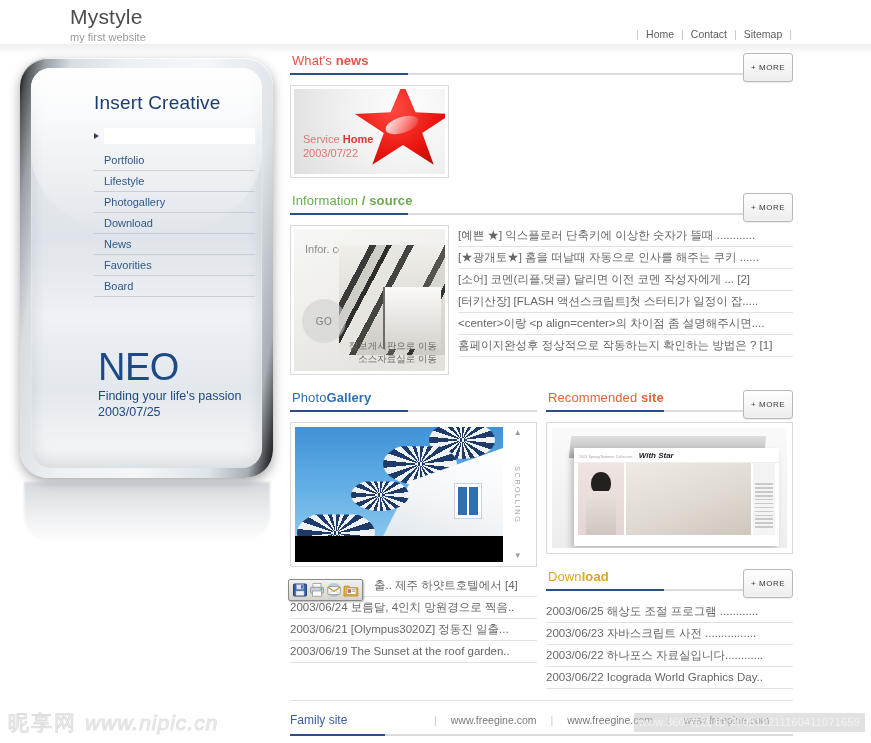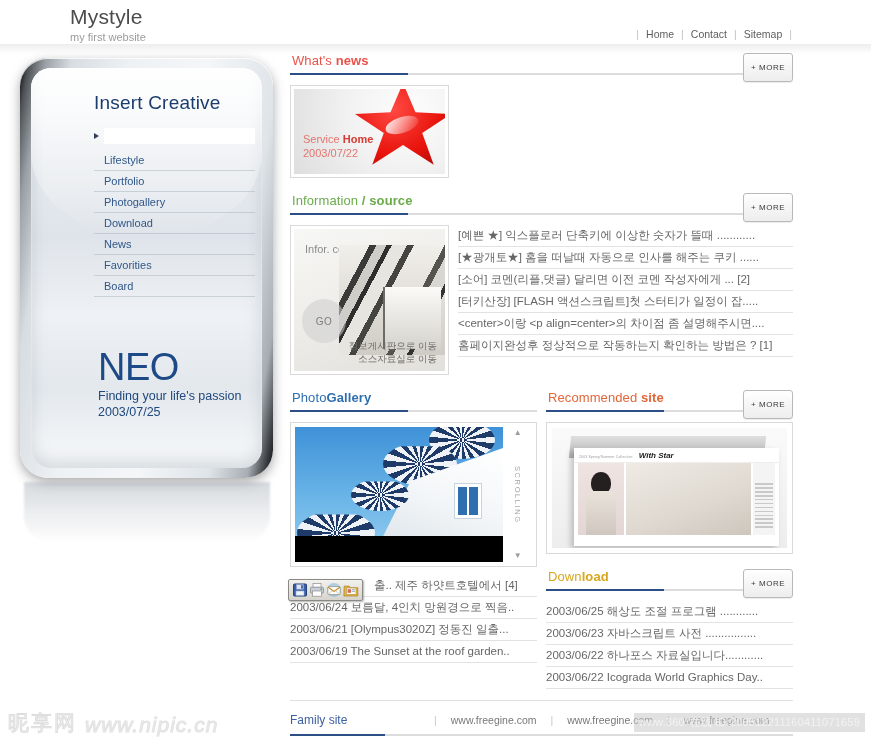--- a/index.html
+++ b/index.html
@@ -301,21 +301,21 @@
   .family-links .sep { color: #c9c9c9; padding: 0 14px; }
   .family-links a { color: #787878; text-decoration: none; }
   .top-line {
     position: absolute; left: 290px; top: 700px; width: 503px; height: 1px; background: #e0e0e0;
   }
 
   
   .wm-nipic {
     position: absolute; left: 8px; bottom: 6px;
     font-size: 21px; color: #e9e9e9; letter-spacing: 1px;
-    display: flex; align-items: flex-end; gap: 8px; font-style: italic;
+    display: flex; align-items: center; gap: 8px; font-style: italic;
     -webkit-text-stroke: 1px #e3e3e3;
   }
   .wm-nipic .cjk { font-style: normal; letter-spacing: 2px; color: #f3f3f3; -webkit-text-stroke: 1px #dedede; }
   .wm-id {
     position: absolute; right: 6px; top: 713px;
     background: rgba(200,200,200,.55); color: #f2f2f2;
     font-size: 11px; letter-spacing: .2px; padding: 2px 5px; white-space: nowrap;
   }
 </style>
 </head>
@@ -345,24 +345,24 @@
       <div class="device-inner"></div>
       <div class="device-gloss"></div>
       <div class="device-content">
         <div class="insert-title">Insert Creative</div>
         <div class="search-row">
           <span class="search-caret"></span>
           <input class="search-input" type="text" placeholder="" style="">
         </div>
         <ul class="nav-list">
           <li>
+              <a href="#">Portfolio</a>
+            </li>
+          <li>
               <a href="#">Lifestyle</a>
-            </li>
-          <li>
-              <a href="#">Portfolio</a>
             </li>
           <li>
               <a href="#">Photogallery</a>
             </li>
           <li>
               <a href="#">Download</a>
             </li>
           <li>
               <a href="#">News</a>
             </li>

